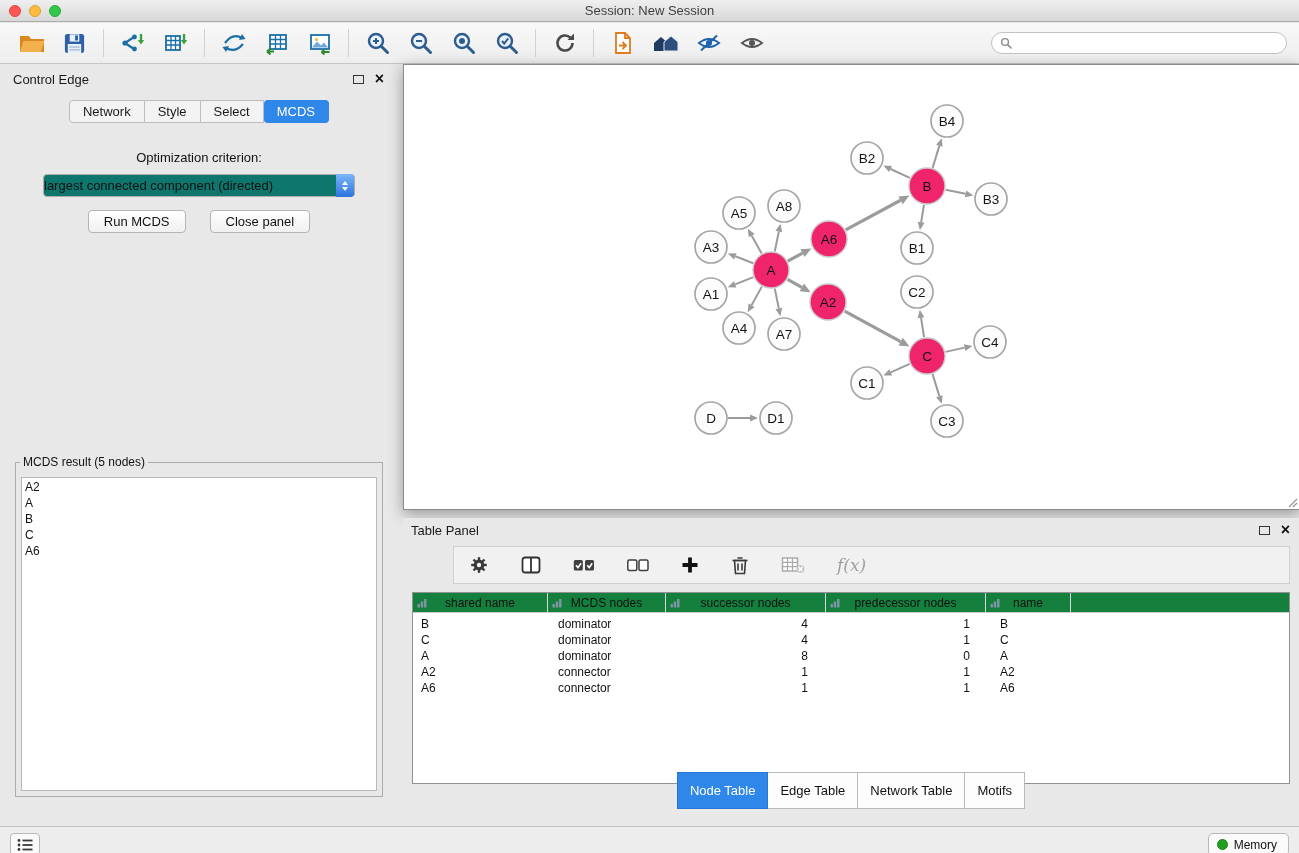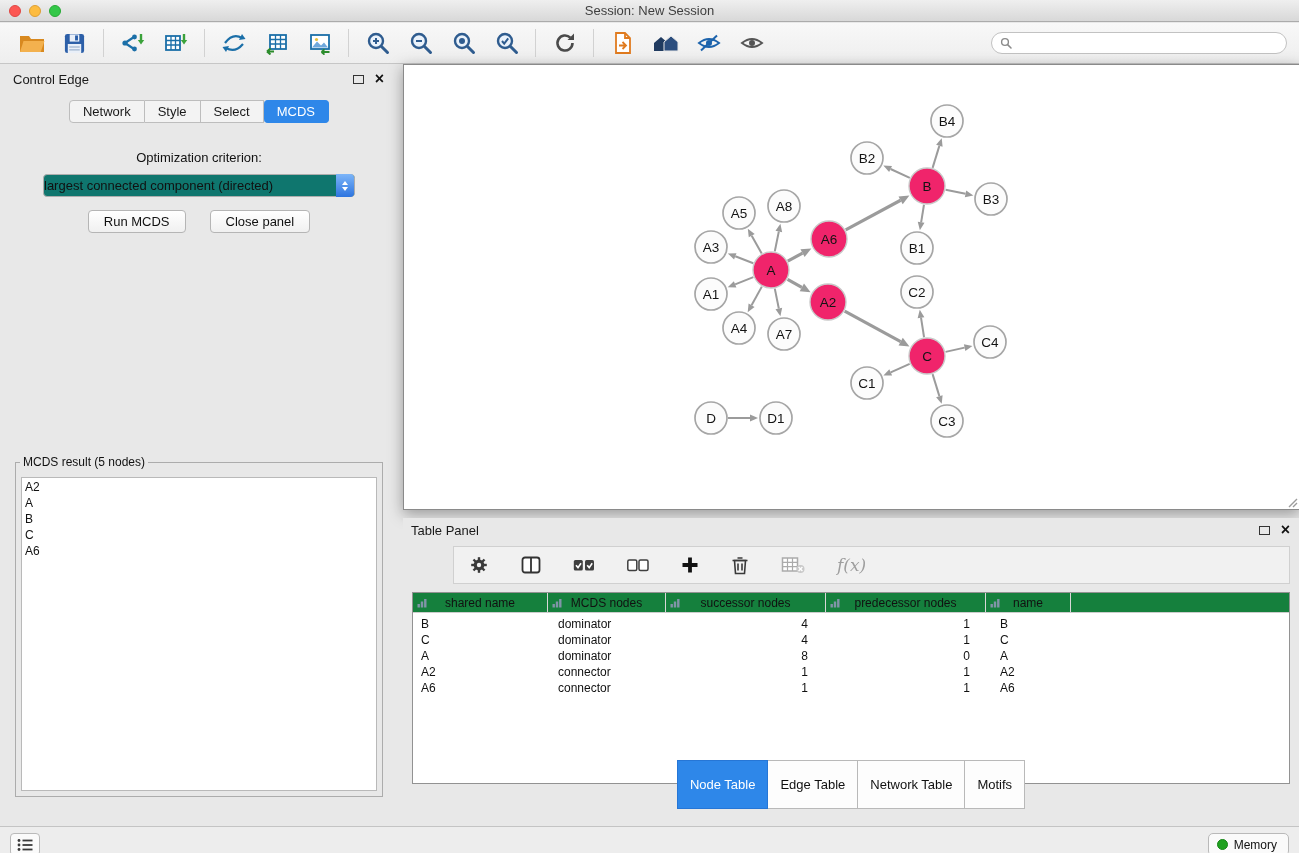--- a/index.html
+++ b/index.html
@@ -77,21 +77,21 @@
     border:1px solid #929292; overflow:hidden; }
   .table-header-row { display:flex; height:20px; background:#15803d; border-bottom:1px solid #CCC; }
   .th { position:relative; font-size:12px; color:#111; border-right:1px solid #D8D8D8;
     display:flex; align-items:center; justify-content:center; }
   .th.filler { flex:1; border-right:none; }
   .sort-ico { position:absolute; left:4px; top:5px; line-height:0; }
   .table-body { padding-top:3px; }
   .tr { display:flex; height:16px; align-items:center; }
   .td { font-size:12px; color:#111; white-space:nowrap; overflow:hidden; }
   .tp-tabs { position:absolute; left:0; right:0; bottom:9px; display:flex; justify-content:center; }
-  .tp-tab { font-size:13px; padding:16px 12px; background:#FDFDFD; border:1px solid #B9B9B9; border-left:none; color:#111; }
+  .tp-tab { font-size:13px; padding:10px 12px; background:#FDFDFD; border:1px solid #B9B9B9; border-left:none; color:#111; }
   .tp-tab:first-child { border-left:1px solid #B9B9B9; }
   .tp-tab.sel { background:#2E87E9; border-color:#2676D6; color:#fff; }
 
   
   .status-bar { position:absolute; left:0; right:0; bottom:0; height:27px; background:#EDEDED; border-top:1px solid #C4C4C4; }
   .status-left-btn { position:absolute; left:10px; top:6px; width:30px; height:23px; background:#FAFAFA;
     border:1px solid #B9B9B9; border-radius:4px; display:flex; align-items:center; justify-content:center; }
   .memory-btn { position:absolute; right:10px; top:6px; height:23px; padding:0 11px 0 8px; background:#FAFAFA;
     border:1px solid #B9B9B9; border-radius:5px; display:flex; align-items:center; gap:6px; font-size:12px; color:#111; }
   .mem-dot { width:11px; height:11px; border-radius:50%; background:#1FA11F; border:1px solid #158515; }

